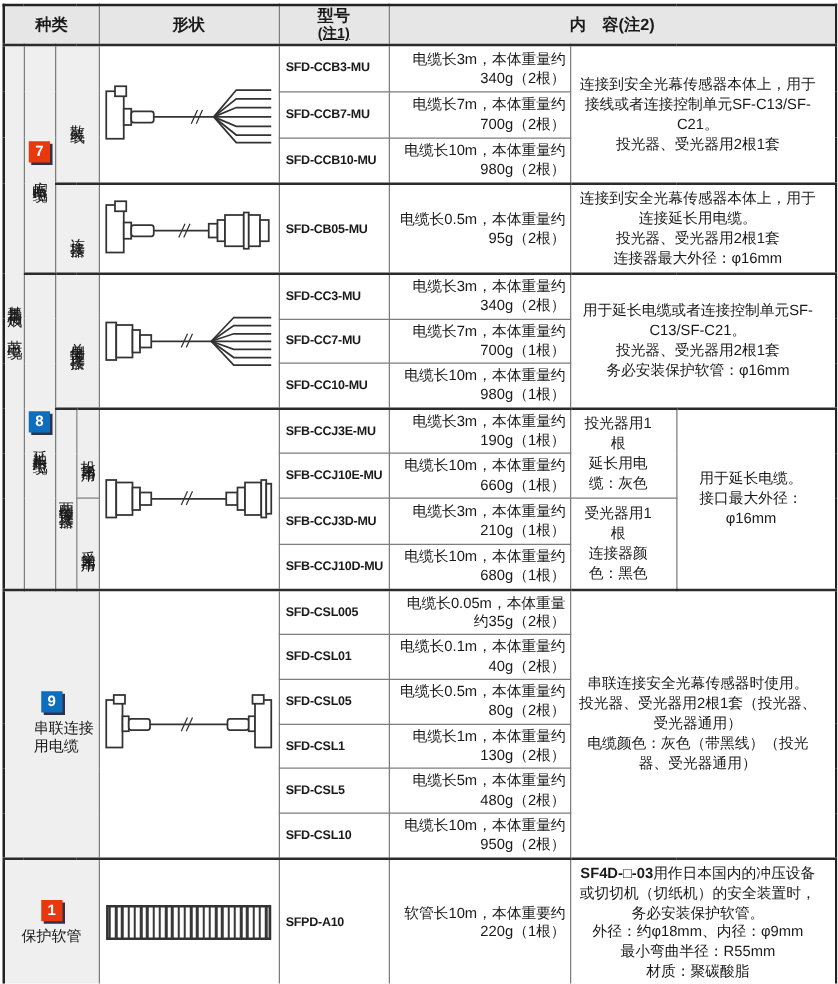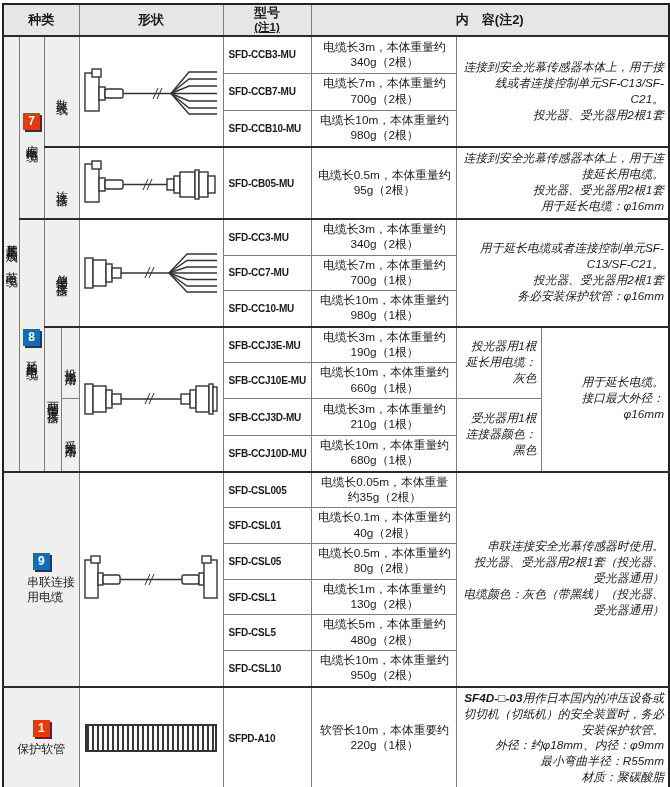--- a/index.html
+++ b/index.html
@@ -11,22 +11,22 @@
   .hdr-sub{font-size:11.5px;font-weight:bold;text-decoration:underline;}
   .cat{background:#efefef;text-align:center;font-size:12px;}
   .vtext{display:inline-block;writing-mode:vertical-rl;letter-spacing:2px;line-height:1.1;font-size:12px;}
   .catstack{display:flex;flex-direction:column;align-items:center;justify-content:center;gap:5px;}
   .badge{display:block;width:17px;height:17px;line-height:17px;color:#fff;font-weight:bold;font-size:12px;text-align:center;box-shadow:2px 2px 0 rgba(15,15,45,.85);}
   .badge.red{background:#e8380d;}
   .badge.blue{background:#0d6ebd;}
   .cat-hlabel{font-size:12px;line-height:1.25;}
   .cat-hlabel.left{align-self:flex-start;text-align:left;padding-left:23px;}
   .model{font-weight:bold;font-size:10px;text-align:left;padding:2px 1px 2px 5px;background:#fff;letter-spacing:-0.2px;}
-  .spec{font-size:11.8px;text-align:center;padding:2px 3px 2px 5px;line-height:1.3;white-space:pre-line;background:#fff;}
-  .desc{font-size:11.8px;text-align:right;padding:3px 4px 3px 6px;line-height:1.35;white-space:pre-line;background:#fff;font-style:italic;}
+  .spec{font-size:11.8px;text-align:right;padding:2px 3px 2px 5px;line-height:1.3;white-space:pre-line;background:#fff;}
+  .desc{font-size:11.8px;text-align:center;padding:3px 14px 3px 6px;line-height:1.35;white-space:pre-line;background:#fff;}
   .shape{background:#fff;text-align:center;}
   tr.grp>td{border-top:2px solid #2b2b2b;}
   svg.draw{display:block;margin:0 auto;}
   .tube{width:128px;height:24px;margin:0 auto;border:2px solid #333;background:repeating-linear-gradient(90deg,#383838 0 2px,#fcfcfc 2px 5px);}
 </style>
 </head>
 <body>
 
 <div class="page">
   <table>
@@ -112,21 +112,21 @@
                 <rect x="112" y="10" width="4" height="29"></rect>
               <rect x="116" y="12" width="9" height="25"></rect>
                 <rect x="125" y="16" width="7" height="17"></rect>
             </g>
           </svg>
         </td>
         <td class="model">SFD-CB05-MU</td>
         <td class="spec">电缆长0.5m，本体重量约95g（2根）</td>
         <td class="desc" colspan="2">连接到安全光幕传感器本体上，用于连接延长用电缆。
 投光器、受光器用2根1套
-用于延长电缆：φ16mm</td>
+连接器最大外径：φ16mm</td>
       </tr>
 
       <tr style="height:33px" class="grp">
         <td class="cat" rowspan="7">
           <div class="catstack">
             <span class="badge blue">8</span>
             <span class="vtext">延长用电缆</span>
           </div>
         </td>
         <td class="cat" colspan="2" rowspan="3"><span class="vtext">单侧带连接器</span></td>

